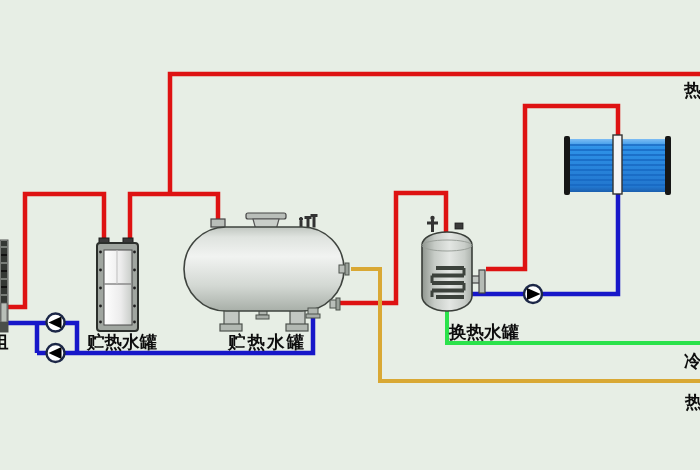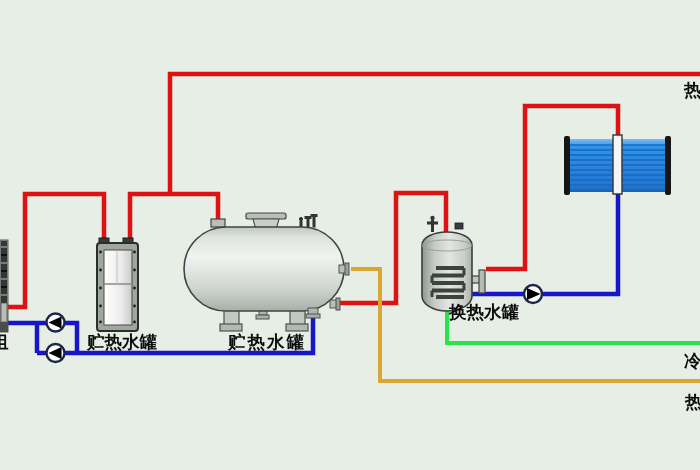--- a/index.html
+++ b/index.html
@@ -202,17 +202,17 @@
       <g>
         <circle cx="533" cy="294" r="9" fill="#ffffff" stroke="#1c2747" stroke-width="2.4"></circle>
         <polygon points="527,288 527,300 540.5,294" fill="#000"></polygon>
       </g>
     </g>
   </svg>
 
   <div class="label" style="left:-9px;top:334px;">组</div>
   <div class="label" style="left:87px;top:334px;">贮热水罐</div>
   <div class="label wide" style="left:228px;top:334px;text-align:center;">贮热水罐</div>
-  <div class="label" style="left:449px;top:304px;">换热水罐</div>
+  <div class="label" style="left:449px;top:324px;">换热水罐</div>
   <div class="label" style="left:684px;top:82px;">热</div>
   <div class="label" style="left:684px;top:353px;">冷</div>
   <div class="label" style="left:685px;top:394px;">热</div>
 </div>
 
 </body></html>

